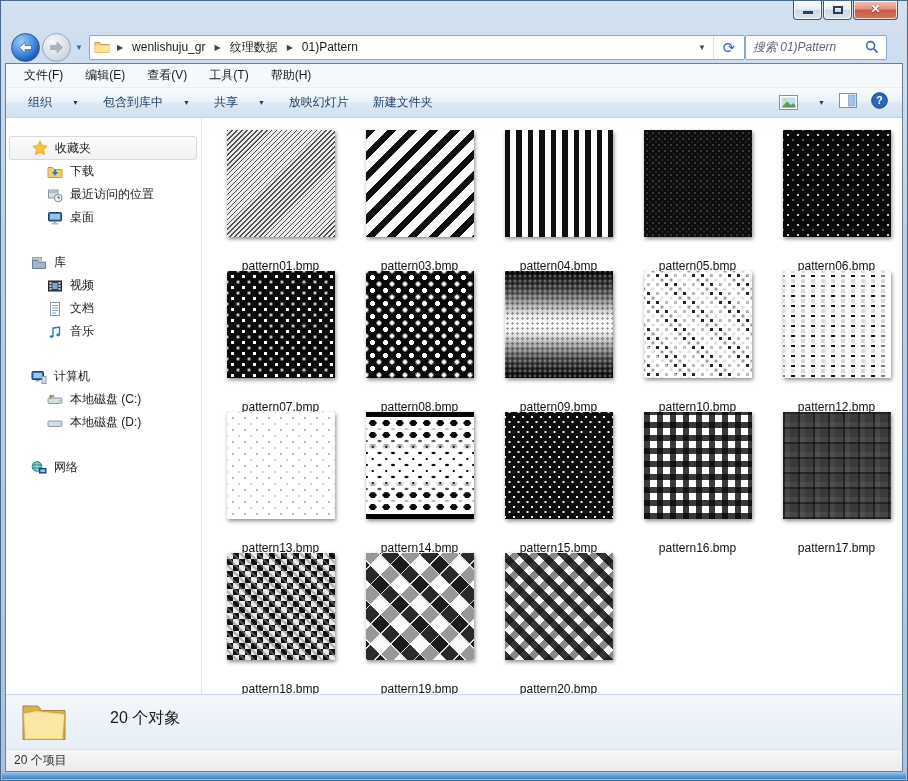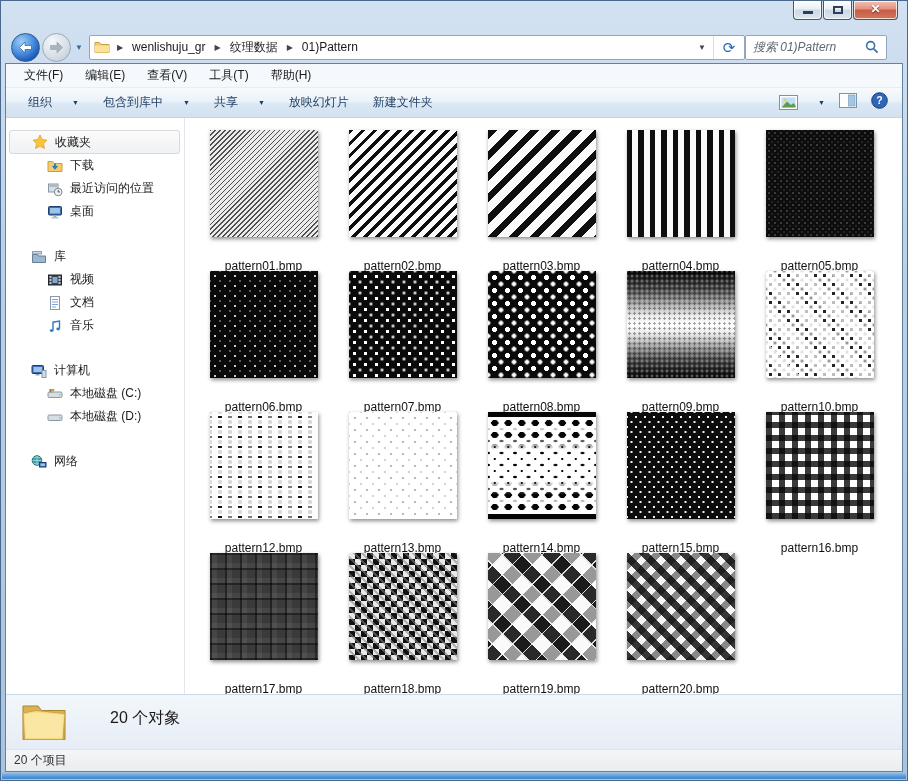--- a/index.html
+++ b/index.html
@@ -63,22 +63,22 @@
   .toolbar { height:30px; flex:none; display:flex; align-items:center;
     background:linear-gradient(180deg,#f8fbfd 0%,#eaf2fa 45%,#dbe8f4 55%,#d2e1f0 100%);
     border-bottom:1px solid #c4d4e4; padding:0 10px; }
   .tool-item { font-size:12px; color:#1e3c5f; padding:0 12px; display:flex; align-items:center; gap:20px; }
   .tool-caret { font-size:7px; color:#1e3c5f; }
   .toolbar-right { margin-left:auto; display:flex; align-items:center; gap:14px; padding-right:4px; }
 
   .main { flex:1; display:flex; min-height:0; }
 
   
-  .sidebar { width:179px; flex:none; background:#fff; border-right:1px solid #e3e8ee;
-    padding-top:12px; overflow:hidden; }
+  .sidebar { width:196px; flex:none; background:#fff; border-right:1px solid #e3e8ee;
+    padding-top:18px; overflow:hidden; }
   .side-section { margin-bottom:22px; }
   .side-row { height:23px; display:flex; align-items:center; font-size:12px; color:#1a1a1a; }
   .side-row.top { padding-left:25px; }
   .side-row.child { padding-left:41px;align-items:center; }
   .side-row .ic16 { width:16px; height:16px; flex:none; margin-right:7px; }
   .side-row.selected { margin:0 4px 0 3px; padding-left:22px; border:1px solid #d9d9d9; border-radius:3px;
     background:linear-gradient(180deg,#fbfbfc,#eff1f3); height:24px; }
 
   
   .content { flex:1; background:#fff; overflow:hidden; padding:12px 0 0 9px; }
@@ -414,24 +414,20 @@
 
       </div>
 
       <div class="content">
         <div class="grid">
   <div class="tile">
     <div class="thumb p01"></div>
     <div class="fname">pattern01.bmp</div>
   </div>
 
-  <div class="tile">
-    <div class="thumb p02"></div>
-    <div class="fname">pattern02.bmp</div>
-  </div>
 
   <div class="tile">
     <div class="thumb p03"></div>
     <div class="fname">pattern03.bmp</div>
   </div>
 
   <div class="tile">
     <div class="thumb p04"></div>
     <div class="fname">pattern04.bmp</div>
   </div>

